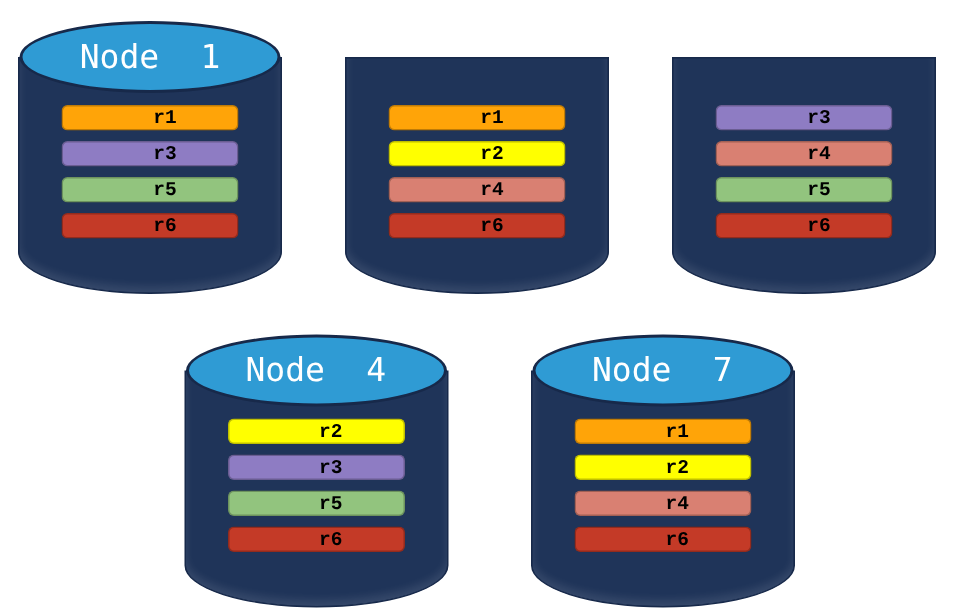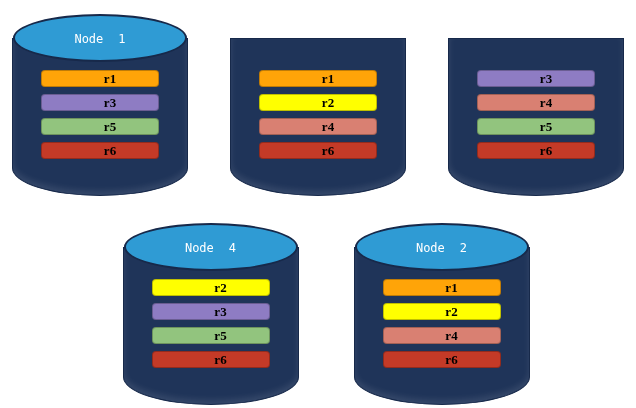--- a/index.html
+++ b/index.html
@@ -56,21 +56,21 @@
     border: 2px solid var(--cyl-outline, #17294A);
     border-radius: 50%;
     box-sizing: border-box;
     display: flex;
     align-items: center;
     justify-content: center;
   }
   .node-title {
     color: var(--title-text, #FFFFFF);
     font-family: "DejaVu Sans Mono", monospace;
-    font-size: 12px;
+    font-size: 22px;
     font-weight: 400;
     word-spacing: 0.65em;
     white-space: pre;
     line-height: 1;
     padding-top: 1px;
   }
   .bars {
     position: absolute;
     left: 29px;
     right: 29px;
@@ -83,21 +83,21 @@
     height: 17px;
     border-radius: 4px;
     border: 1px solid rgba(0,0,0,0.25);
     box-sizing: border-box;
     display: flex;
     align-items: center;
     justify-content: center;
   }
   .bar span {
     color: var(--bar-text, #000000);
-    font-family: Liberation Serif, serif;
+    font-family: Liberation Mono, monospace;
     font-size: 13px;
     font-weight: bold;
     line-height: 1;
     padding-left: 20px;
   }
 </style>
 </head>
 <body>
 
 <div class="canvas">
@@ -178,21 +178,21 @@
           </div>
           <div class="bar" style="background: rgb(196, 58, 39);">
             <span>r6</span>
           </div>
         </div>
     </div>
 
     <div class="cylinder">
       <div class="cyl-body"></div>
       <div class="cyl-top">
-        <span class="node-title">Node 2</span>
+        <span class="node-title">Node 7</span>
       </div>
       <div class="bars">
           <div class="bar" style="background: rgb(255, 164, 8);">
             <span>r1</span>
           </div>
           <div class="bar" style="background: rgb(255, 255, 0);">
             <span>r2</span>
           </div>
           <div class="bar" style="background: rgb(217, 128, 114);">
             <span>r4</span>

